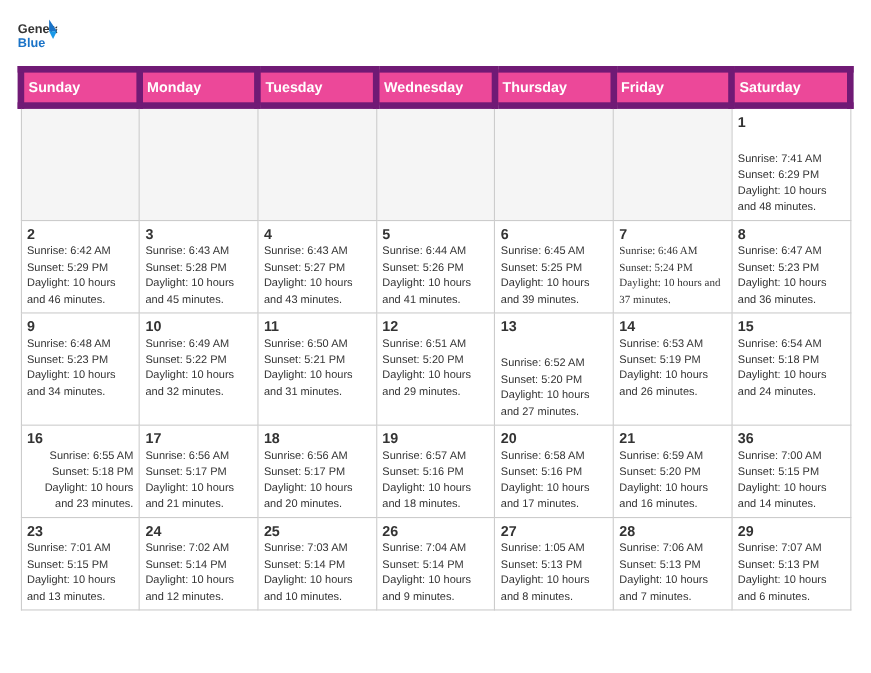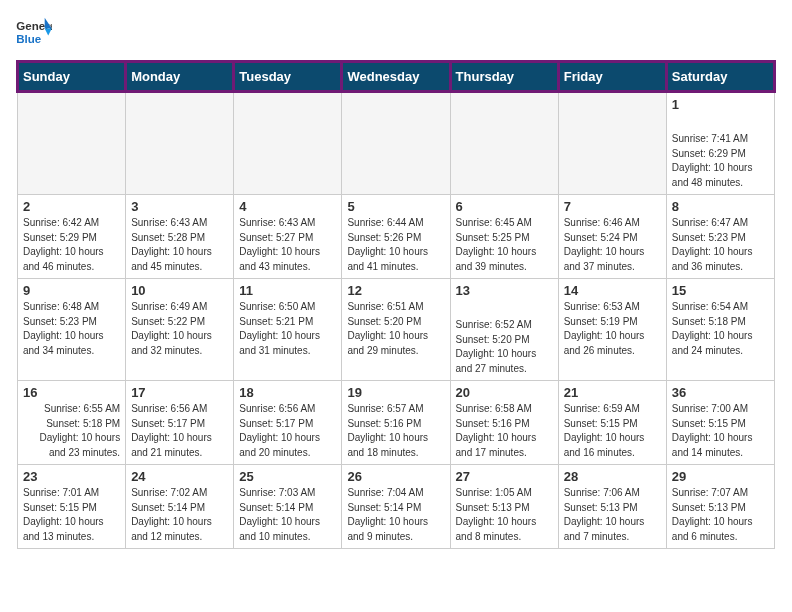--- a/index.html
+++ b/index.html
@@ -36,27 +36,27 @@
     .subtitle {
       font-size: 14px;
       color: #555;
     }
     .calendar {
       width: 100%;
       border-collapse: collapse;
       border: 1px solid #ccc;
     }
     .calendar th {
-      background: #0c4a6e;
+      background: #ec4899;
       color: #fff;
       font-size: 13px;
       font-weight: bold;
       padding: 6px 4px;
       text-align: left;
-      border: 3px solid #701a75;
+      border: 6px solid #701a75;
     }
     .calendar td {
       vertical-align: top;
       border: 1px solid #ccc;
       padding: 4px 5px;
       font-size: 10.5px;
       color: #333;
       width: calc(100% / 7);
       min-height: 80px;
       background: #fff;
@@ -150,21 +150,21 @@
 Daylight: 10 hours and 41 minutes.</div>
         </td>
         <td>
           <span class="day-number">6</span>
           <div class="day-info" style="white-space: pre-line;">Sunrise: 6:45 AM
 Sunset: 5:25 PM
 Daylight: 10 hours and 39 minutes.</div>
         </td>
         <td>
           <span class="day-number">7</span>
-          <div class="day-info" style="white-space: pre-line;">Sunrise: 6:46 AM
+          <div class="day-info" style="white-space: pre-line; font-family: Liberation Serif, serif;">Sunrise: 6:46 AM
 Sunset: 5:24 PM
 Daylight: 10 hours and 37 minutes.</div>
         </td>
         <td>
           <span class="day-number">8</span>
           <div class="day-info" style="white-space: pre-line;">Sunrise: 6:47 AM
 Sunset: 5:23 PM
 Daylight: 10 hours and 36 minutes.</div>
         </td>
       </tr>
@@ -239,21 +239,21 @@
         </td>
         <td>
           <span class="day-number">20</span>
           <div class="day-info" style="white-space: pre-line;">Sunrise: 6:58 AM
 Sunset: 5:16 PM
 Daylight: 10 hours and 17 minutes.</div>
         </td>
         <td>
           <span class="day-number">21</span>
           <div class="day-info" style="white-space: pre-line;">Sunrise: 6:59 AM
-Sunset: 5:15 PM
+Sunset: 5:20 PM
 Daylight: 10 hours and 16 minutes.</div>
         </td>
         <td>
           <span class="day-number">36</span>
           <div class="day-info" style="white-space: pre-line;">Sunrise: 7:00 AM
 Sunset: 5:15 PM
 Daylight: 10 hours and 14 minutes.</div>
         </td>
       </tr>
       <tr>

